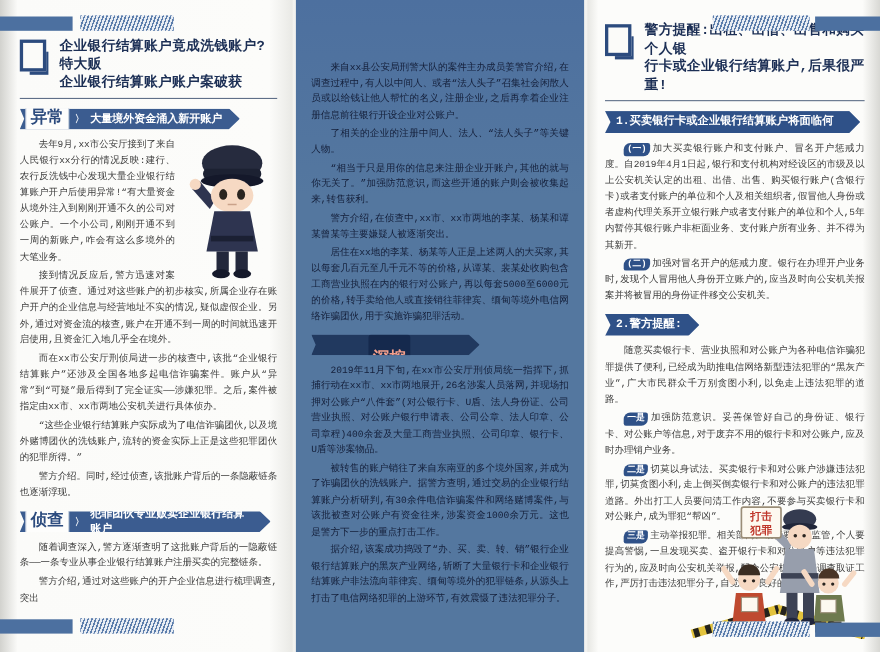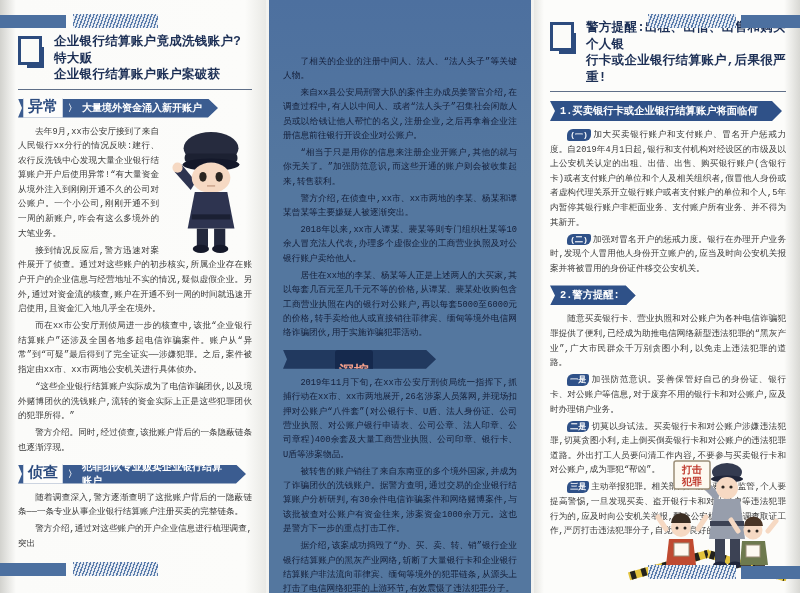--- a/index.html
+++ b/index.html
@@ -110,25 +110,24 @@
     <div class="tab">
       <span class="tag">侦查</span>
       <span class="arr">〉</span>
       <span>犯罪团伙专业贩卖企业银行结算账户</span>
     </div>
     <p class="body">随着调查深入,警方逐渐查明了这批账户背后的一隐蔽链条——一条专业从事企业银行结算账户注册买卖的完整链条。</p>
     <p class="body">警方介绍,通过对这些账户的开户企业信息进行梳理调查,突出</p>
   </div>
 
   <div class="panel panel-mid">
+    <p class="body">来自xx县公安局刑警大队的案件主办成员姜警官介绍,在调查过程中,有人以中间人、或者“法人头子”召集社会闲散人员或以给钱让他人帮忙的名义,注册企业,之后再拿着企业注册信息前往银行开设企业对公账户。</p>
     <p class="body">了相关的企业的注册中间人、法人、“法人头子”等关键人物。</p>
-    <p class="body">来自xx县公安局刑警大队的案件主办成员姜警官介绍,在调查过程中,有人以中间人、或者“法人头子”召集社会闲散人员或以给钱让他人帮忙的名义,注册企业,之后再拿着企业注册信息前往银行开设企业对公账户。</p>
     <p class="body">“相当于只是用你的信息来注册企业开账户,其他的就与你无关了。”加强防范意识,而这些开通的账户则会被收集起来,转售获利。</p>
     <p class="body">警方介绍,在侦查中,xx市、xx市两地的李某、杨某和谭某曾某等主要嫌疑人被逐渐突出。</p>
-    <p class="body">2018年以来,xx市人谭某、裴某等则专门组织杜某等10余人冒充法人代表,办理多个虚假企业的工商营业执照及对公银行账户卖给他人。</p>
     <p class="body">居住在xx地的李某、杨某等人正是上述两人的大买家,其以每套几百元至几千元不等的价格,从谭某、裴某处收购包含工商营业执照在内的银行对公账户,再以每套5000至6000元的价格,转手卖给他人或直接销往菲律宾、缅甸等境外电信网络诈骗团伙,用于实施诈骗犯罪活动。</p>
 
     <div class="tab tab-dark">
       <span class="tag">深挖</span>
       <span class="arr">〉</span>
       <span>牵出30余件电信诈骗及赌博案</span>
     </div>
 
     <p class="body">2019年11月下旬,在xx市公安厅刑侦局统一指挥下,抓捕行动在xx市、xx市两地展开,26名涉案人员落网,并现场扣押对公账户“八件套”(对公银行卡、U盾、法人身份证、公司营业执照、对公账户银行申请表、公司公章、法人印章、公司章程)400余套及大量工商营业执照、公司印章、银行卡、U盾等涉案物品。</p>
     <p class="body">被转售的账户销往了来自东南亚的多个境外国家,并成为了诈骗团伙的洗钱账户。据警方查明,通过交易的企业银行结算账户分析研判,有30余件电信诈骗案件和网络赌博案件,与该批被查对公账户有资金往来,涉案资金1000余万元。这也是警方下一步的重点打击工作。</p>

